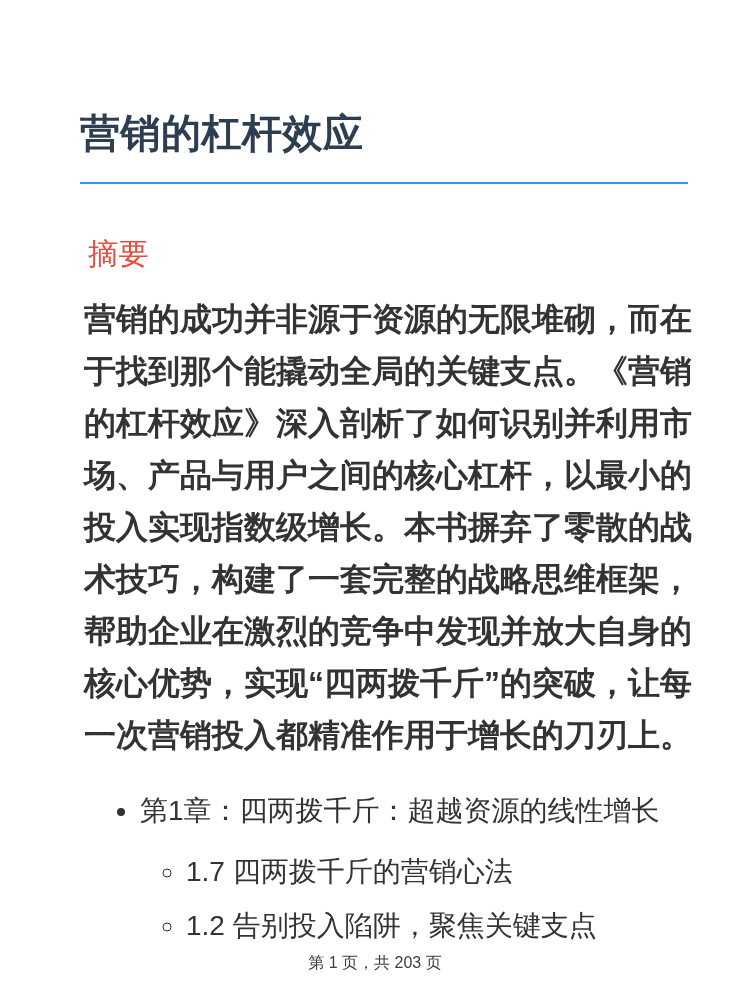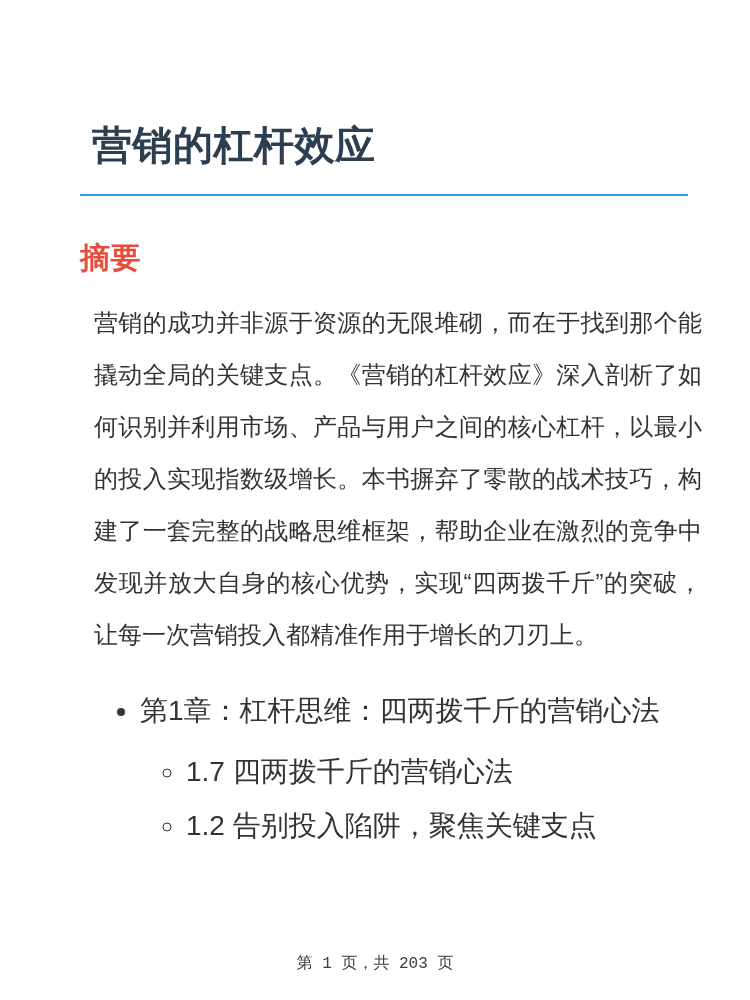--- a/index.html
+++ b/index.html
@@ -15,49 +15,49 @@
     color: #333333;
     overflow: hidden;
   }
   .page {
     box-sizing: border-box;
     width: 750px;
     height: 1000px;
     padding: 0 62px 0 80px;
   }
   .doc-title {
-    margin: 12px;
+    margin: 0;
     padding-top: 110px;
     font-size: 40px;
     line-height: 1.15;
     font-weight: 700;
     color: #2c3e50;
     letter-spacing: 0.5px;
   }
   .title-divider {
     border: none;
     border-top: 2px solid #3498db;
     margin: 26px 0 0 0;
     width: 608px;
   }
   .section-heading {
-    margin: 0;
+    margin: 8px;
     font-size: 30px;
-    font-weight: 700;
+    font-weight: 400;
     color: #e74c3c;
     letter-spacing: 0.5px;
   }
   .abstract-heading {
     padding-top: 42px;
   }
   .abstract-text {
-    margin: 18px 0 0 14px;
-    font-size: 24px;
+    margin: 18px 0 0 4px;
+    font-size: 32px;
     line-height: 52px;
-    font-weight: 400;
+    font-weight: 700;
     color: #333333;
     text-align: justify;
     text-justify: inter-ideograph;
     width: 608px;
   }
   .toc-heading {
     padding-top: 52px;
   }
   ul.toc-list {
     margin: 30px 0 0 0;
@@ -78,42 +78,42 @@
   ul.toc-sublist > li {
     margin: 0 0 16px 0;
     line-height: 38px;
   }
   .page-footer {
     position: absolute;
     left: 0;
     bottom: 26px;
     width: 750px;
     text-align: center;
-    font-family: Liberation Mono, monospace;
+    font-family: Liberation Sans, sans-serif;
     font-size: 16px;
     color: #3d3d3d;
   }
 </style>
 </head>
 <body>
 
 <div class="page">
 
   <h1 class="doc-title">营销的杠杆效应</h1>
 
   <hr class="title-divider">
 
   <h2 class="section-heading abstract-heading">摘要</h2>
 
   <p class="abstract-text">营销的成功并非源于资源的无限堆砌，而在于找到那个能撬动全局的关键支点。《营销的杠杆效应》深入剖析了如何识别并利用市场、产品与用户之间的核心杠杆，以最小的投入实现指数级增长。本书摒弃了零散的战术技巧，构建了一套完整的战略思维框架，帮助企业在激烈的竞争中发现并放大自身的核心优势，实现“四两拨千斤”的突破，让每一次营销投入都精准作用于增长的刀刃上。</p>
 
 
   <ul class="toc-list">
     <li>
-      <span>第1章：杠杆思维：四两拨千斤的营销心法</span>
+      <span>第1章：四两拨千斤：超越资源的线性增长</span>
       <ul class="toc-sublist">
         <li>1.7 四两拨千斤的营销心法</li>
         <li>1.2 告别投入陷阱，聚焦关键支点</li>
 
       </ul>
     </li>
 
   </ul>
 
   <div class="page-footer">第 1 页，共 203 页</div>

